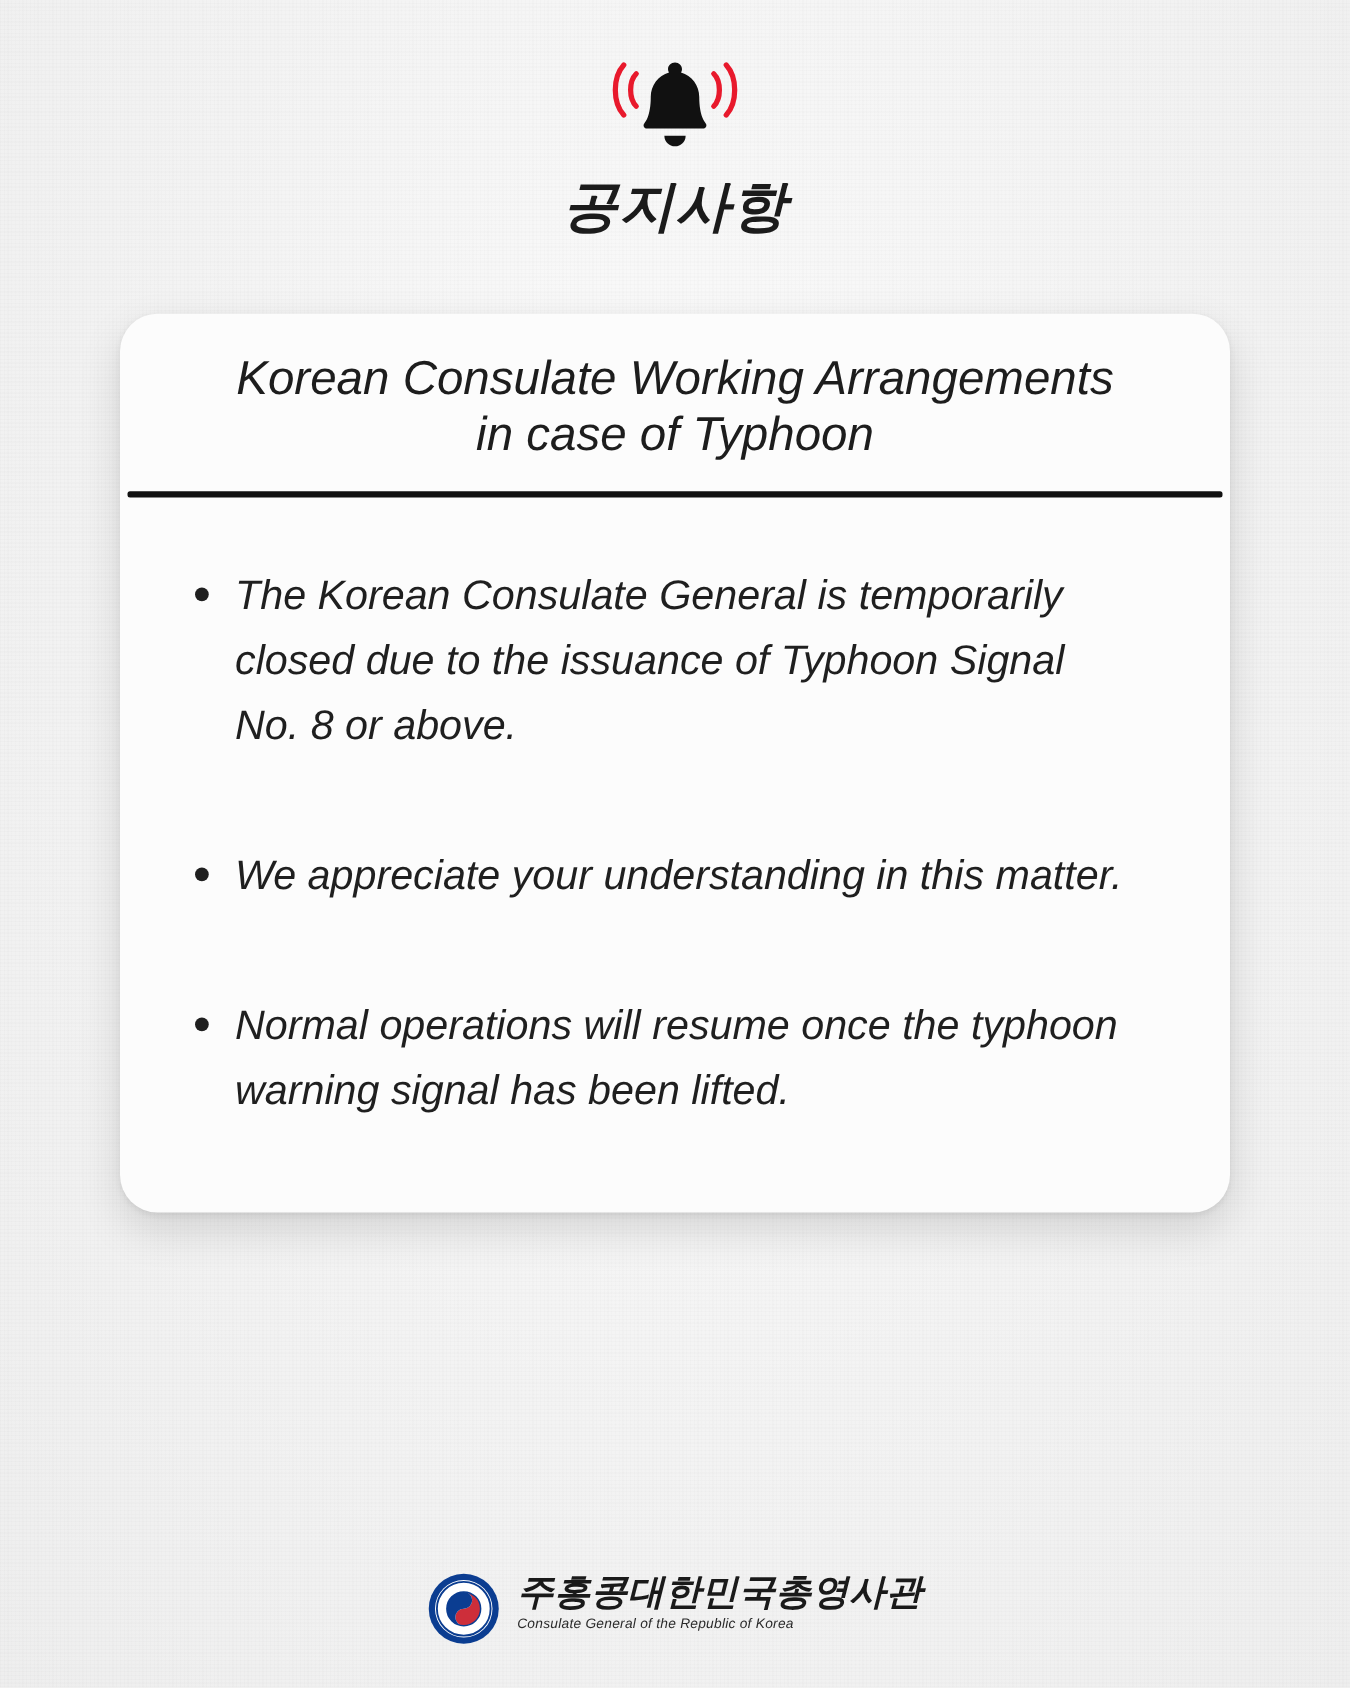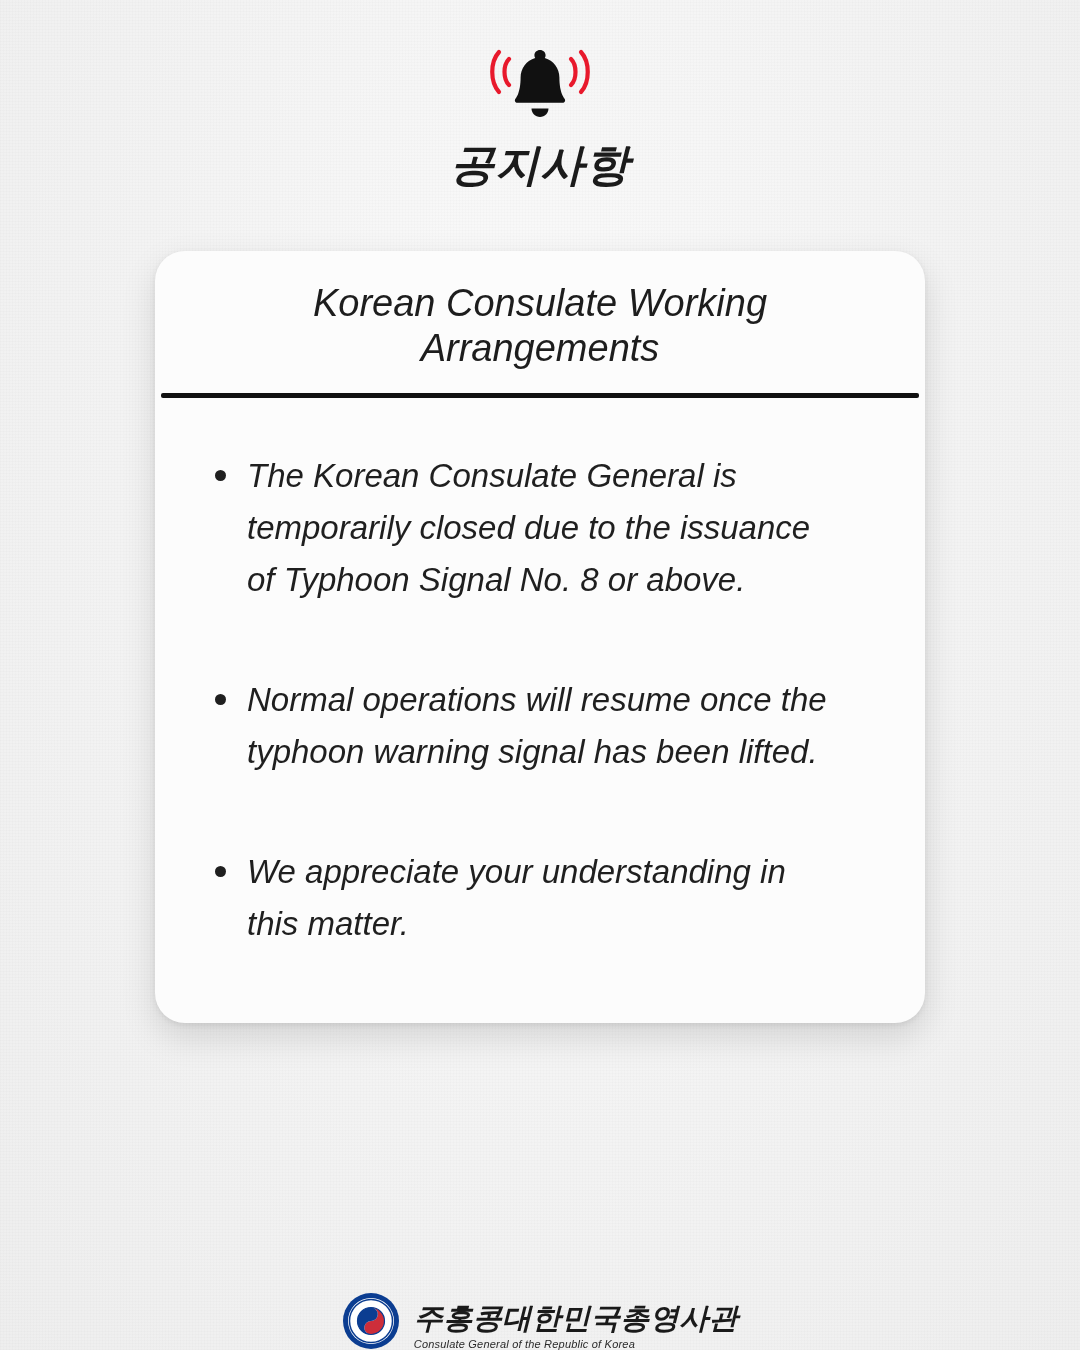--- a/index.html
+++ b/index.html
@@ -53,21 +53,21 @@
     font-weight: 800;
     letter-spacing: -1px;
     color: #151515;
     text-shadow: 7px 7px 0 rgba(0,0,0,0.17);
     font-family: "DejaVu Sans", "Liberation Sans", sans-serif;
   }
 
   
   .card {
     margin-top: 56px;
-    width: 770px;
+    width: 888px;
     background: #fcfcfc;
     border-radius: 30px;
     box-shadow: 0 14px 34px rgba(0,0,0,0.13), 0 2px 6px rgba(0,0,0,0.08);
     padding-bottom: 34px;
   }
   .card-header {
     padding: 30px 44px 22px 44px;
     text-align: center;
     font-size: 38px;
     line-height: 1.18;
@@ -106,22 +106,23 @@
     top: 20px;
     width: 11px;
     height: 11px;
     background: #1f1f1f;
     border-radius: 50%;
   }
 
   
   .footer {
     margin-top: auto;
-    display: flex;
-    align-items: flex-end;
+    margin-bottom: 34px;
+    display: flex;
+    align-items: flex-start;
     gap: 14px;
   }
   .footer-emblem {
     width: 58px;
     height: 58px;
     flex: 0 0 58px;
   }
   .footer-text {
     display: flex;
     flex-direction: column;
@@ -162,27 +163,28 @@
         <path d="M111 14 C 120 24, 120 44, 111 54"></path>
       </g>
     </svg>
   </div>
 
   <div class="korean-title">공지사항</div>
 
   <div class="card">
     <div class="card-header">
       <div>Korean Consulate Working Arrangements</div>
+      <div>in case of Typhoon</div>
     </div>
     <div class="card-divider"></div>
     <div class="card-body">
       <ul class="bullets">
         <li>The Korean Consulate General is temporarily closed due to the issuance of Typhoon Signal No. 8 or above.</li>
+        <li>We appreciate your understanding in this matter.</li>
         <li>Normal operations will resume once the typhoon warning signal has been lifted.</li>
-        <li>We appreciate your understanding in this matter.</li>
       </ul>
     </div>
   </div>
 
   <div class="footer">
     <div class="footer-emblem">
       <svg width="58" height="58" viewBox="0 0 58 58" xmlns="http://www.w3.org/2000/svg">
         <circle cx="29" cy="29" r="28" fill="#0b3d91"></circle>
         <circle cx="29" cy="29" r="23" fill="#ffffff"></circle>
         <circle cx="29" cy="29" r="21.5" fill="none" stroke="#0b3d91" stroke-width="1.5"></circle>

